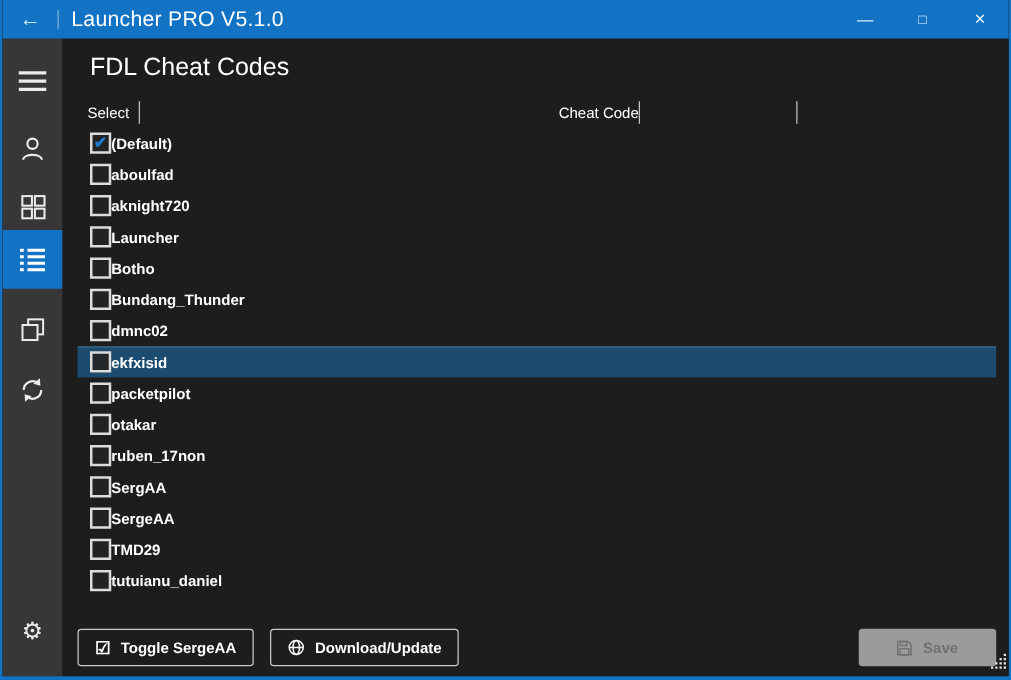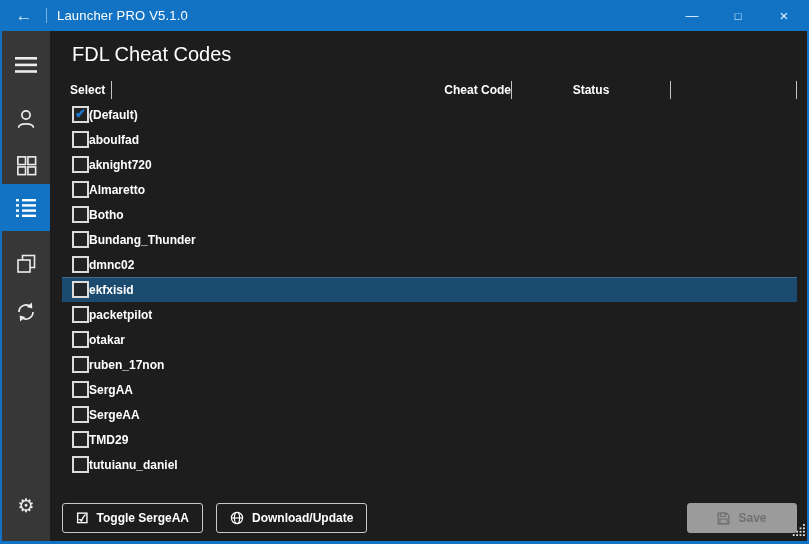--- a/index.html
+++ b/index.html
@@ -14,38 +14,38 @@
   *{margin:0;padding:0}
   body{background:#000;font-family:"Liberation Sans",sans-serif;-webkit-font-smoothing:antialiased}
   .window{position:relative;width:809px;height:544px;box-sizing:border-box;background:var(--content-bg);
     border-left:2px solid var(--accent);border-right:2px solid var(--accent);border-bottom:3px solid var(--accent);
     overflow:hidden}
   
   .titlebar{height:31px;background:var(--accent);display:flex;align-items:center;color:#fff}
   .back-btn{width:44px;height:31px;display:flex;align-items:center;justify-content:center;
     font-size:17px;color:#cfe3f5;cursor:default}
   .tb-sep{width:1px;height:15px;background:rgba(255,255,255,.45);margin-right:10px}
-  .tb-title{font-size:13px;letter-spacing:.2px}
+  .tb-title{font-size:17px;letter-spacing:.2px}
   .tb-spacer{flex:1}
   .tb-btn{width:46px;height:31px;display:flex;align-items:center;justify-content:center;
     font-size:13px;color:#eaf4fd}
   .tb-btn.max{font-size:11px}
   .tb-btn.close{font-size:15px}
   
   .body-row{display:flex;height:510px}
   .sidebar{position:relative;width:48px;flex:none;background:var(--sidebar-bg)}
   .side-item{position:absolute;left:0;width:48px;height:47px;display:flex;align-items:center;justify-content:center}
   .side-item.selected{background:var(--accent)}
   .side-item svg{display:block}
   .gear-glyph{font-size:19px;color:#ececec;line-height:1}
   
   .main{position:relative;flex:1;background:var(--content-bg)}
   .page-title{position:absolute;top:12px;left:22px;font-size:20px;font-weight:normal;color:#fff}
   .table{position:absolute;left:12px;top:49px;width:735px}
-  .thead{display:flex;height:20px;align-items:center;color:#fff;font-size:12px;font-weight:bold}
+  .thead{display:flex;height:20px;align-items:center;color:#fff;font-size:12px;font-weight:normal}
   .th{box-sizing:border-box;height:18px;line-height:18px;border-right:1px solid #c4c4c4}
   .th-select{width:50px;padding-left:8px}
   .th-cheat{width:400px;text-align:right}
   .th-status{width:159px;text-align:center}
   .th-extra{width:126px}
   .tbody{margin-top:2px}
   .row{display:flex;align-items:center;height:25px}
   .row.selected{background:var(--row-highlight);box-shadow:inset 0 1px 0 rgba(125,175,215,.35)}
   .checkbox{width:17px;height:17px;box-sizing:border-box;border:2px solid #dcdcdc;margin-left:10px;
     background:rgba(35,35,35,.9);display:flex;align-items:center;justify-content:center;flex:none}
@@ -140,41 +140,40 @@
       </div>
     </div>
 
     <div class="main">
       <div class="page-title">FDL Cheat Codes</div>
 
       <div class="table">
         <div class="thead">
           <div class="th th-select">Select</div>
           <div class="th th-cheat">Cheat Code</div>
-          <div class="th th-status">Status</div>
           <div class="th th-extra"></div>
         </div>
         <div class="tbody">
             <div class="row">
               <div class="checkbox">
                 <span class="check">✔</span>
               </div>
               <span class="row-name">(Default)</span>
             </div>
             <div class="row">
               <div class="checkbox"></div>
               <span class="row-name">aboulfad</span>
             </div>
             <div class="row">
               <div class="checkbox"></div>
               <span class="row-name">aknight720</span>
             </div>
             <div class="row">
               <div class="checkbox"></div>
-              <span class="row-name">Almaretto</span>
+              <span class="row-name">Launcher</span>
             </div>
             <div class="row">
               <div class="checkbox"></div>
               <span class="row-name">Botho</span>
             </div>
             <div class="row">
               <div class="checkbox"></div>
               <span class="row-name">Bundang_Thunder</span>
             </div>
             <div class="row">

